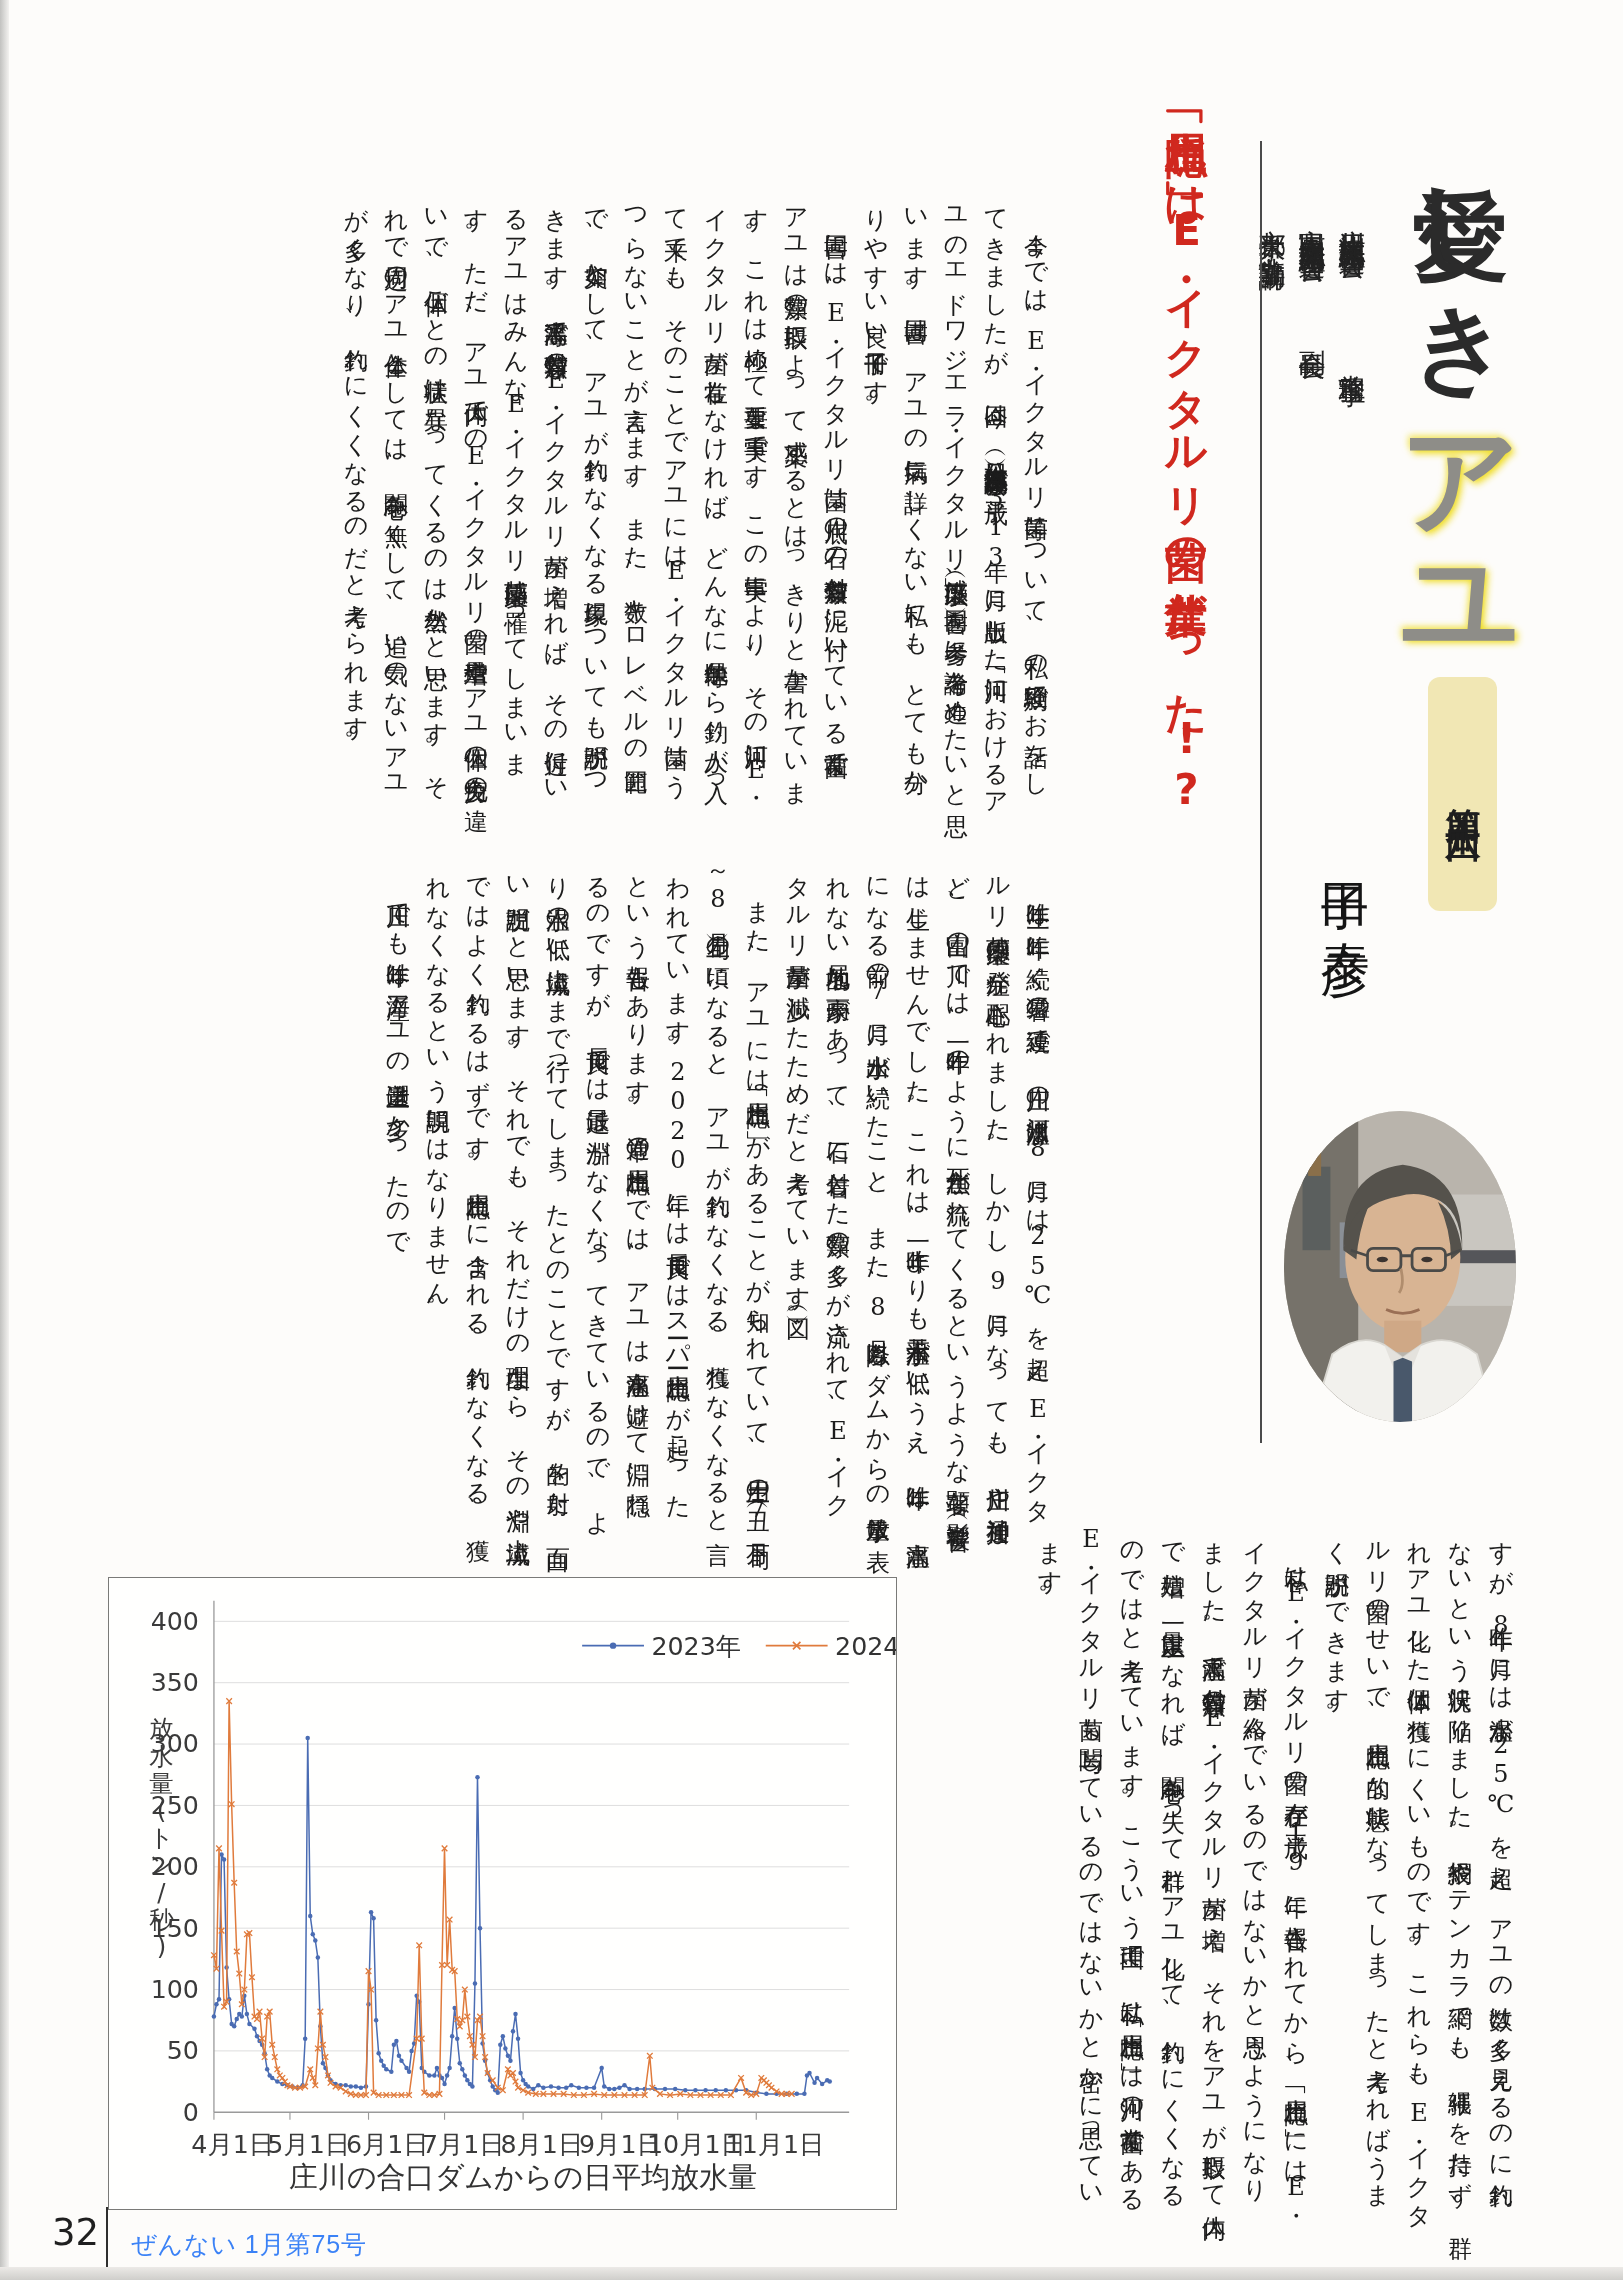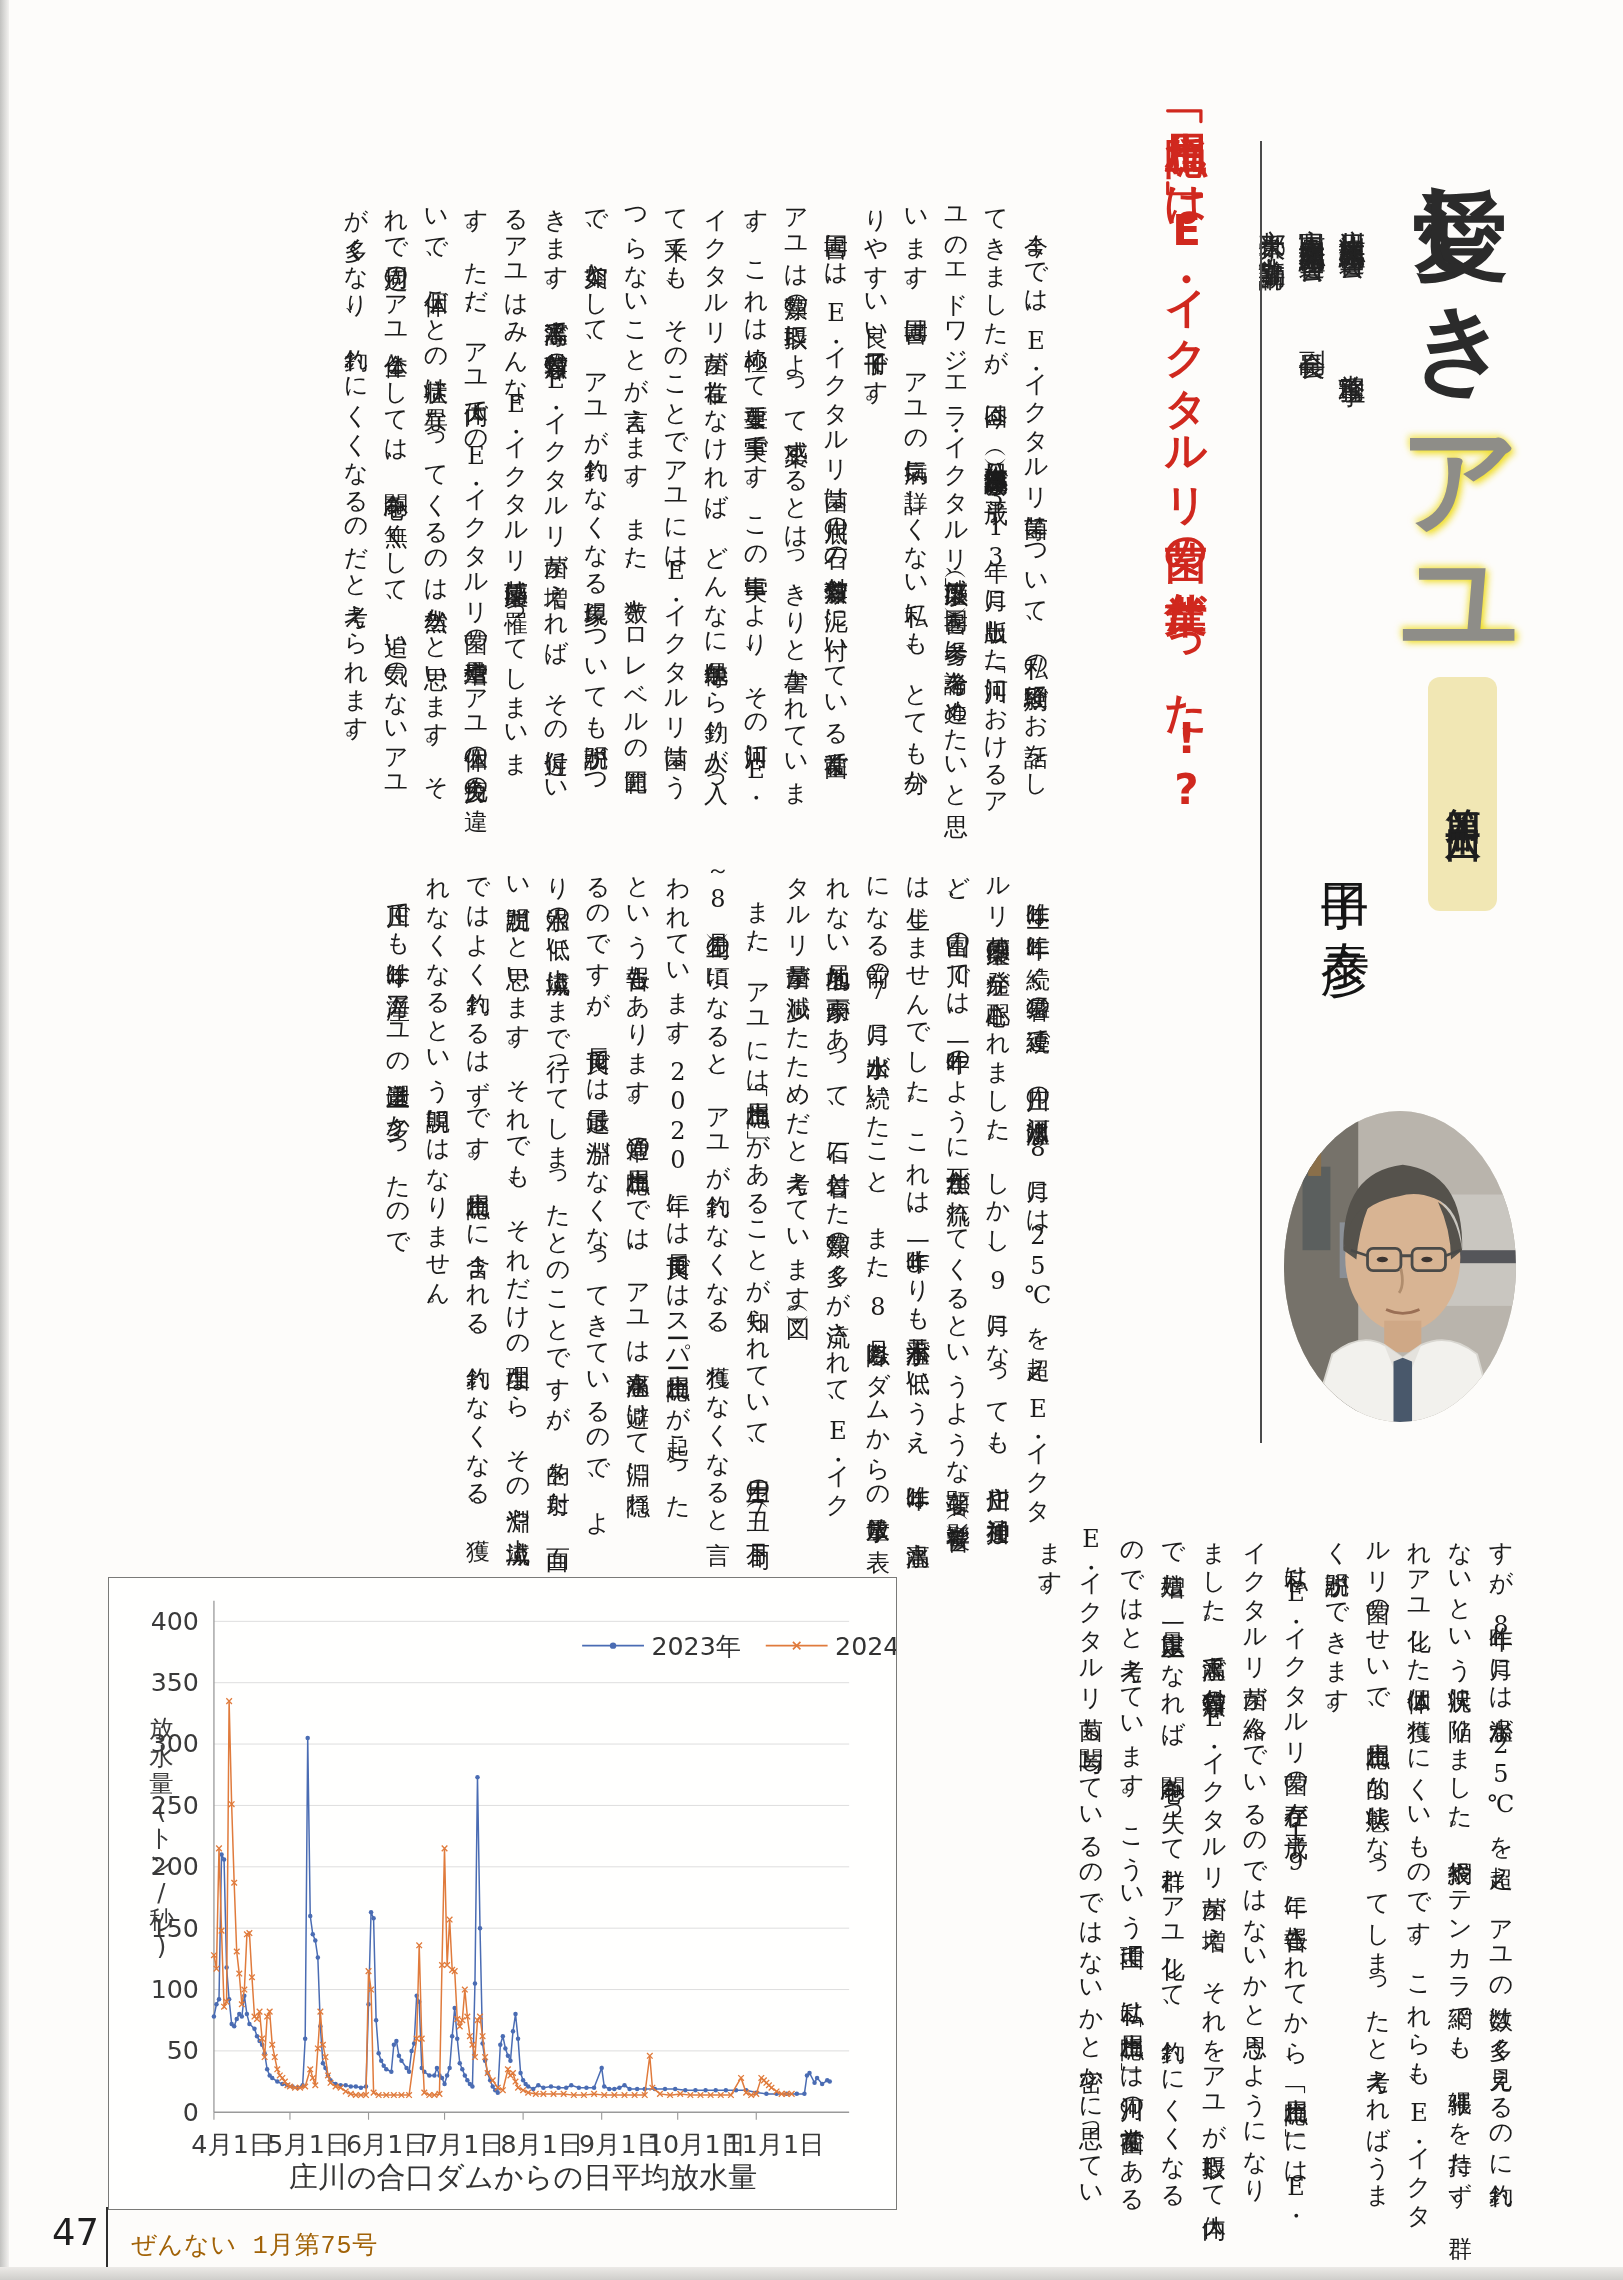--- a/index.html
+++ b/index.html
@@ -47,22 +47,22 @@
   
   .chart-figure{position:absolute;left:108px;top:1577px;width:787px;height:631px;
         border:1.9px solid #7a7a78;background:#fffffe;}
   .chart-figure svg{display:block;width:100%;height:100%;
         font-family:"DejaVu Sans","Liberation Sans",sans-serif;}
 
   
   .page-num{position:absolute;left:52px;top:2211px;font-family:"DejaVu Sans","Liberation Sans",sans-serif;
         font-size:37px;color:#1f1f1f;}
   .footer-rule{position:absolute;left:106px;top:2207px;width:1.9px;height:73px;background:#2e2e2e;}
-  .footer-issue{position:absolute;left:131px;top:2228px;font-family:Liberation Mono, monospace;
-        font-size:25px;color:#a16207;letter-spacing:0.9px;}
+  .footer-issue{position:absolute;left:131px;top:2228px;font-family:Liberation Sans, sans-serif;
+        font-size:25px;color:#3b82f6;letter-spacing:0.9px;}
 </style>
 </head>
 <body>
 
 <div class="page">
 
   <div class="scan-edge-left"></div>
 
   <div class="masthead-title vtext">
     <span class="title-main">愛しき</span><span class="title-accent">アユ</span>
@@ -455,20 +455,20 @@
         <circle cx="538" cy="72" r="3.4" fill="#4a6cb3"></circle>
         <text x="579" y="82" font-size="27" fill="#333">2023年</text>
         <line x1="701" y1="72" x2="767" y2="72" stroke="#e07b3c" stroke-width="1.8"></line>
         <path d="M730 68L738 76M730 76L738 68" stroke="#e07b3c" stroke-width="1.8" fill="none"></path>
         <text x="775" y="82" font-size="27" fill="#333">2024年</text>
         <text x="56" y="170" text-anchor="middle" font-size="26" fill="#3a3a3a"><tspan x="56" dy="0">放</tspan><tspan x="56" dy="29">水</tspan><tspan x="56" dy="29">量</tspan><tspan x="56" dy="29">(</tspan><tspan x="56" dy="29">ト</tspan><tspan x="56" dy="29">ン</tspan><tspan x="56" dy="29">/</tspan><tspan x="56" dy="29">秒</tspan><tspan x="56" dy="29">)</tspan></text>
         <text x="442" y="650" text-anchor="middle" font-size="31" fill="#333">庄川の合口ダムからの日平均放水量</text>
       </svg>
   </div>
 
-  <div class="page-num">47</div>
+  <div class="page-num">32</div>
   <div class="footer-rule"></div>
   <div class="footer-issue">ぜんない 1月第75号</div>
 
   <div class="scan-edge-bottom"></div>
 
 </div>
 
 
 </body></html>

